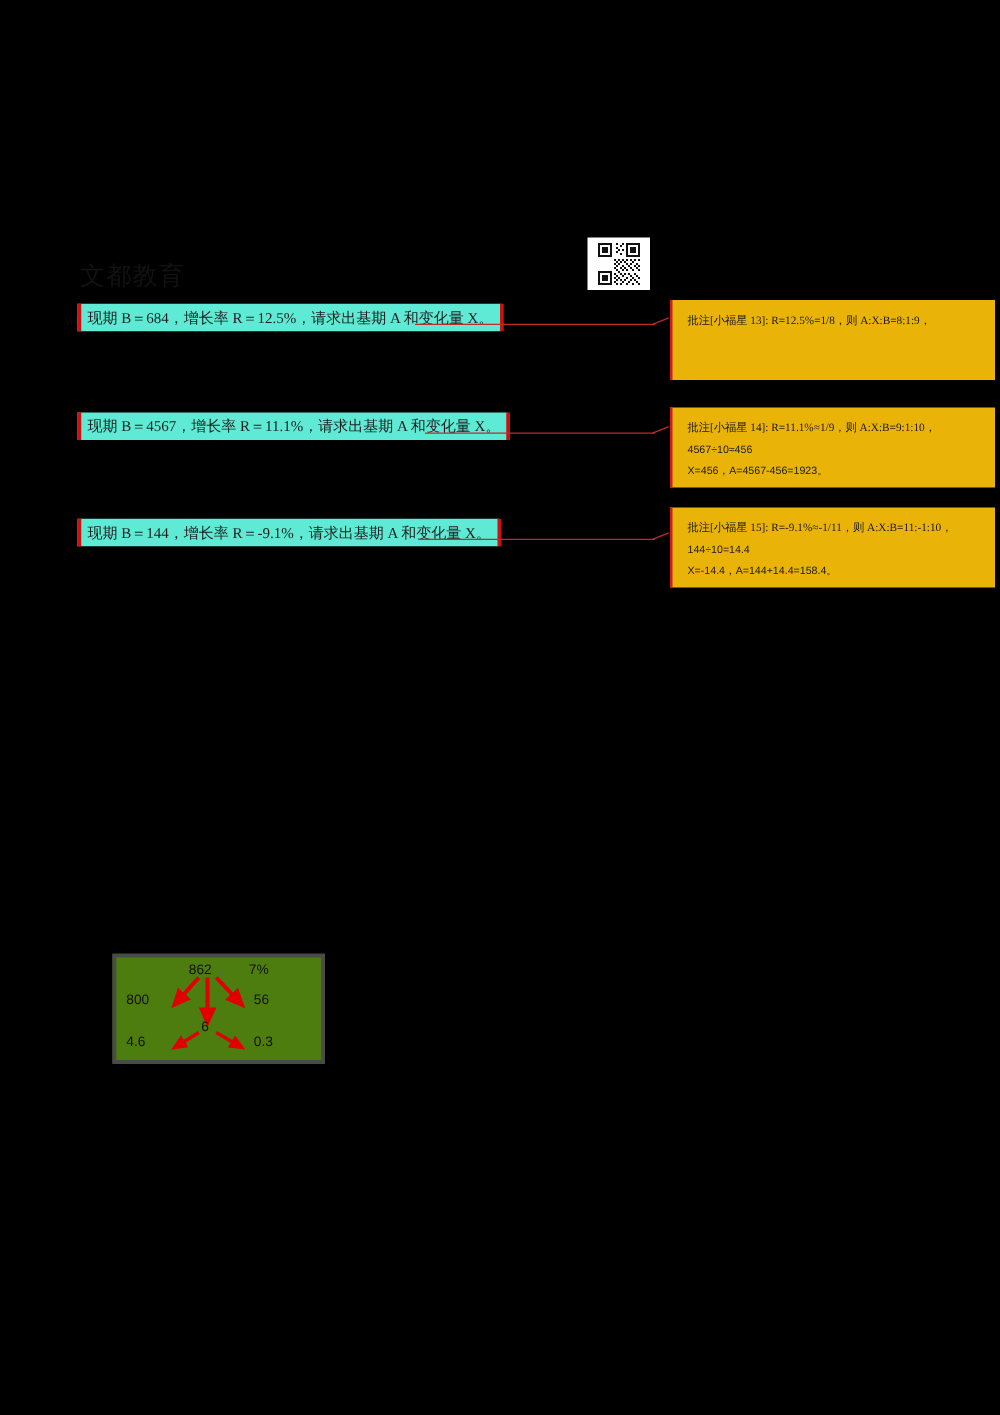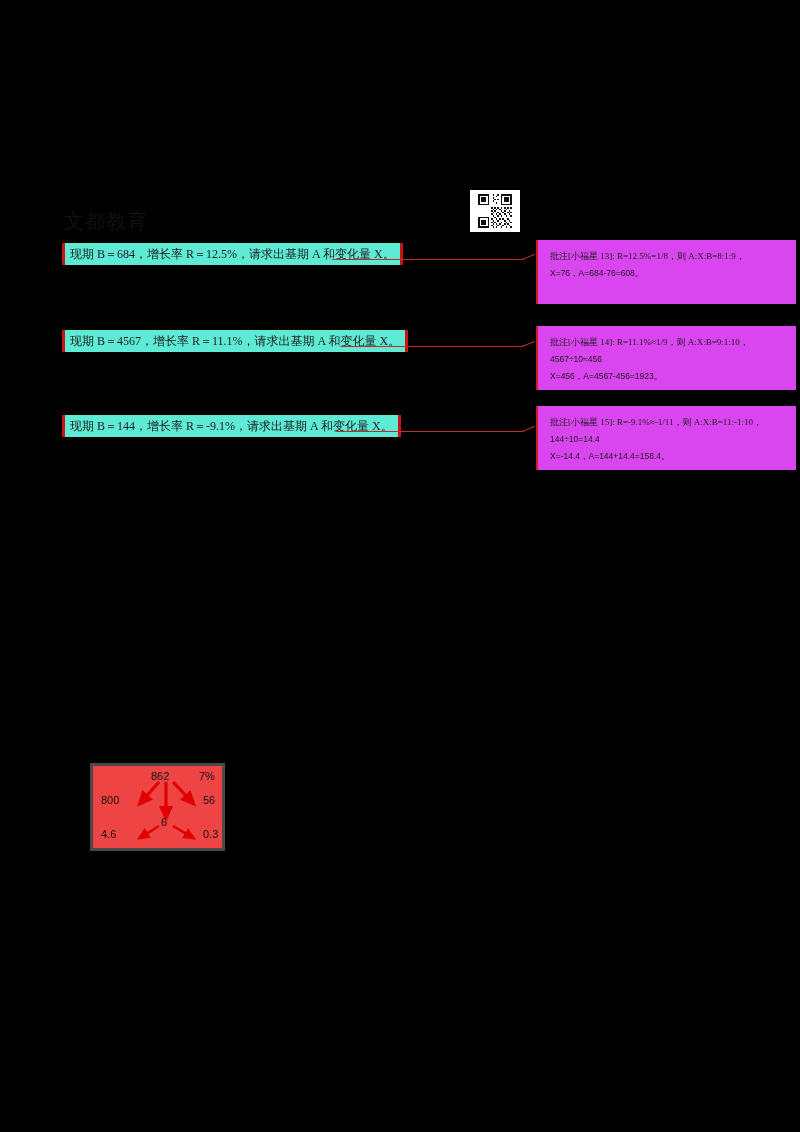--- a/index.html
+++ b/index.html
@@ -96,21 +96,21 @@
     height: 1px;
     background: #c02a2a;
     transform-origin: left center;
   }
 
   
   .annot {
     position: absolute;
     left: 536px;
     width: 260px;
-    background: #d946ef;
+    background: #eab308;
     box-sizing: border-box;
     padding: 8px 8px 24px 12px;
     border-left: 2px solid #cc2020;
   }
   .annot .aline {
     color: #1a1a1a;
     font-size: 8.5px;
     font-family: "Liberation Sans", sans-serif;
     line-height: 17px;
     white-space: nowrap;
@@ -118,23 +118,23 @@
   .annot .aline.head {
     font-family: "Liberation Serif", serif;
     font-size: 9px;
   }
 
   
   .diagram {
     position: absolute;
     left: 90px;
     top: 763px;
-    width: 135px;
+    width: 170px;
     height: 88px;
-    background: #ef4444;
+    background: #4d7c0f;
     border: 3px solid #4a4a4a;
     box-sizing: border-box;
   }
   .diagram .dlabel {
     position: absolute;
     color: #111111;
     font-size: 11px;
     font-family: "Liberation Sans", sans-serif;
     white-space: nowrap;
   }
@@ -247,21 +247,20 @@
     <span>现期 B＝684，增长率 R＝12.5%，请求出基期 A 和变化量 X。</span>
     <span class="qhl-end"></span>
   </span>
 </div>
 <div class="connector" style="left:332px; top:251px; width:206px;">
   <div class="seg" style="left:0; top:8px; width:192px;"></div>
   <div class="jog" style="left:190px; top:8px; transform: rotate(-22deg);"></div>
 </div>
 <div class="annot" style="top:240px; height:64px;">
   <div class="aline head">批注[小福星 13]: R=12.5%=1/8，则 A:X:B=8:1:9，</div>
-  <div class="aline">X=76，A=684-76=608。</div>
 </div>
 
 <div class="qrow" style="top:330px;">
   <span class="qhl">
     <span>现期 B＝4567，增长率 R＝11.1%，请求出基期 A 和变化量 X。</span>
     <span class="qhl-end"></span>
   </span>
 </div>
 <div class="connector" style="left:340px; top:338px; width:198px;">
   <div class="seg" style="left:0; top:8px; width:184px;"></div>

